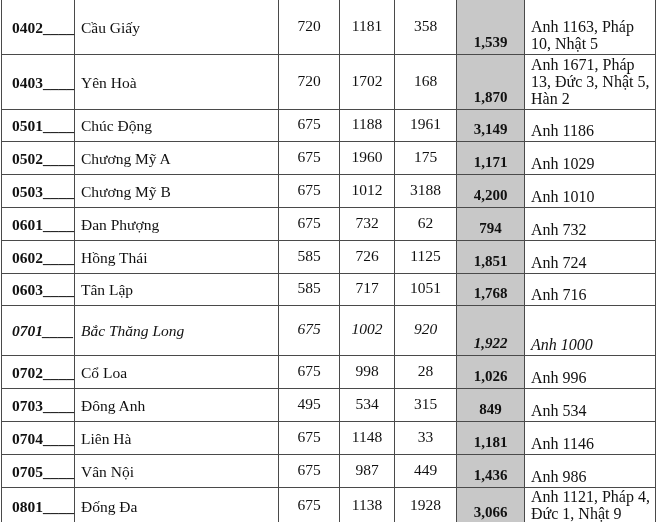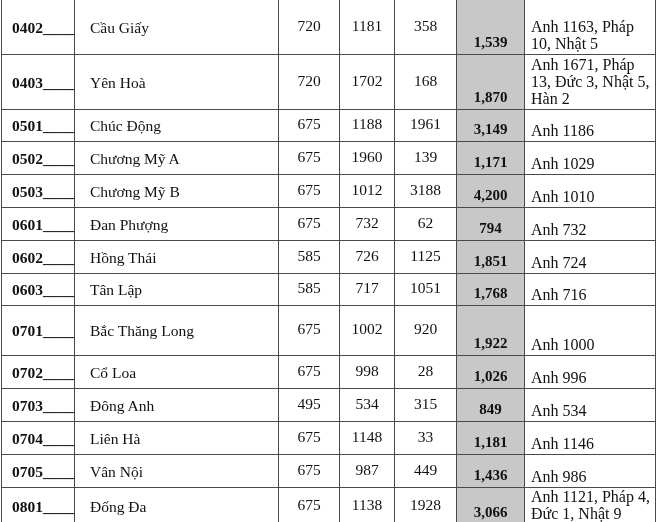--- a/index.html
+++ b/index.html
@@ -1,21 +1,21 @@
 <!DOCTYPE html>
 <html><head>
 <meta charset="utf-8">
 <style>
   html, body { margin: 0; padding: 0; background: #ffffff; }
   body { width: 660px; height: 522px; overflow: hidden; position: relative;
          font-family: "Liberation Serif", "DejaVu Serif", serif; color: #111; }
   table { border-collapse: collapse; position: absolute; left: 1px; top: -1px; table-layout: fixed; }
   td { border: 1.5px solid #4a4a4a; padding: 0; font-size: 15.5px; line-height: 17px; vertical-align: middle; }
   td.code { font-weight: bold; padding-left: 6px; white-space: nowrap; text-align: right; }
-  td.name { padding-left: 15px; white-space: nowrap; }
+  td.name { padding-left: 6px; white-space: nowrap; }
   td.num { text-align: center; padding-bottom: 4px; }
   td.total { background: #c8c8c8; font-weight: bold; text-align: center; vertical-align: bottom; padding-bottom: 3px; font-size: 15px; }
   td.lang { padding-left: 6px; padding-right: 2px; vertical-align: bottom; padding-bottom: 2px; font-size: 16px; line-height: 17px; }
 </style>
 </head>
 <body>
 
 <table>
   <colgroup>
     <col style="width:73px">
@@ -52,21 +52,21 @@
     <td class="num">1188</td>
     <td class="num">1961</td>
     <td class="total">3,149</td>
     <td class="lang">Anh 1186</td>
   </tr>
       <tr style="height: 33px;">
     <td class="code">0502____</td>
     <td class="name">Chương Mỹ A</td>
     <td class="num">675</td>
     <td class="num">1960</td>
-    <td class="num">139</td>
+    <td class="num">175</td>
     <td class="total">1,171</td>
     <td class="lang">Anh 1029</td>
   </tr>
       <tr style="height: 33px;">
     <td class="code">0503____</td>
     <td class="name">Chương Mỹ B</td>
     <td class="num">675</td>
     <td class="num">1012</td>
     <td class="num">3188</td>
     <td class="total">4,200</td>
@@ -92,21 +92,21 @@
   </tr>
       <tr style="height: 32px; margin-top: 33px;">
     <td class="code">0603____</td>
     <td class="name">Tân Lập</td>
     <td class="num">585</td>
     <td class="num">717</td>
     <td class="num">1051</td>
     <td class="total">1,768</td>
     <td class="lang">Anh 716</td>
   </tr>
-      <tr style="height: 50px;">
+      <tr style="height: 50px; font-style: italic;">
     <td class="code">0701____</td>
     <td class="name">Bắc Thăng Long</td>
     <td class="num">675</td>
     <td class="num">1002</td>
     <td class="num">920</td>
     <td class="total">1,922</td>
     <td class="lang">Anh 1000</td>
   </tr>
       <tr style="height: 33px;">
     <td class="code">0702____</td>

